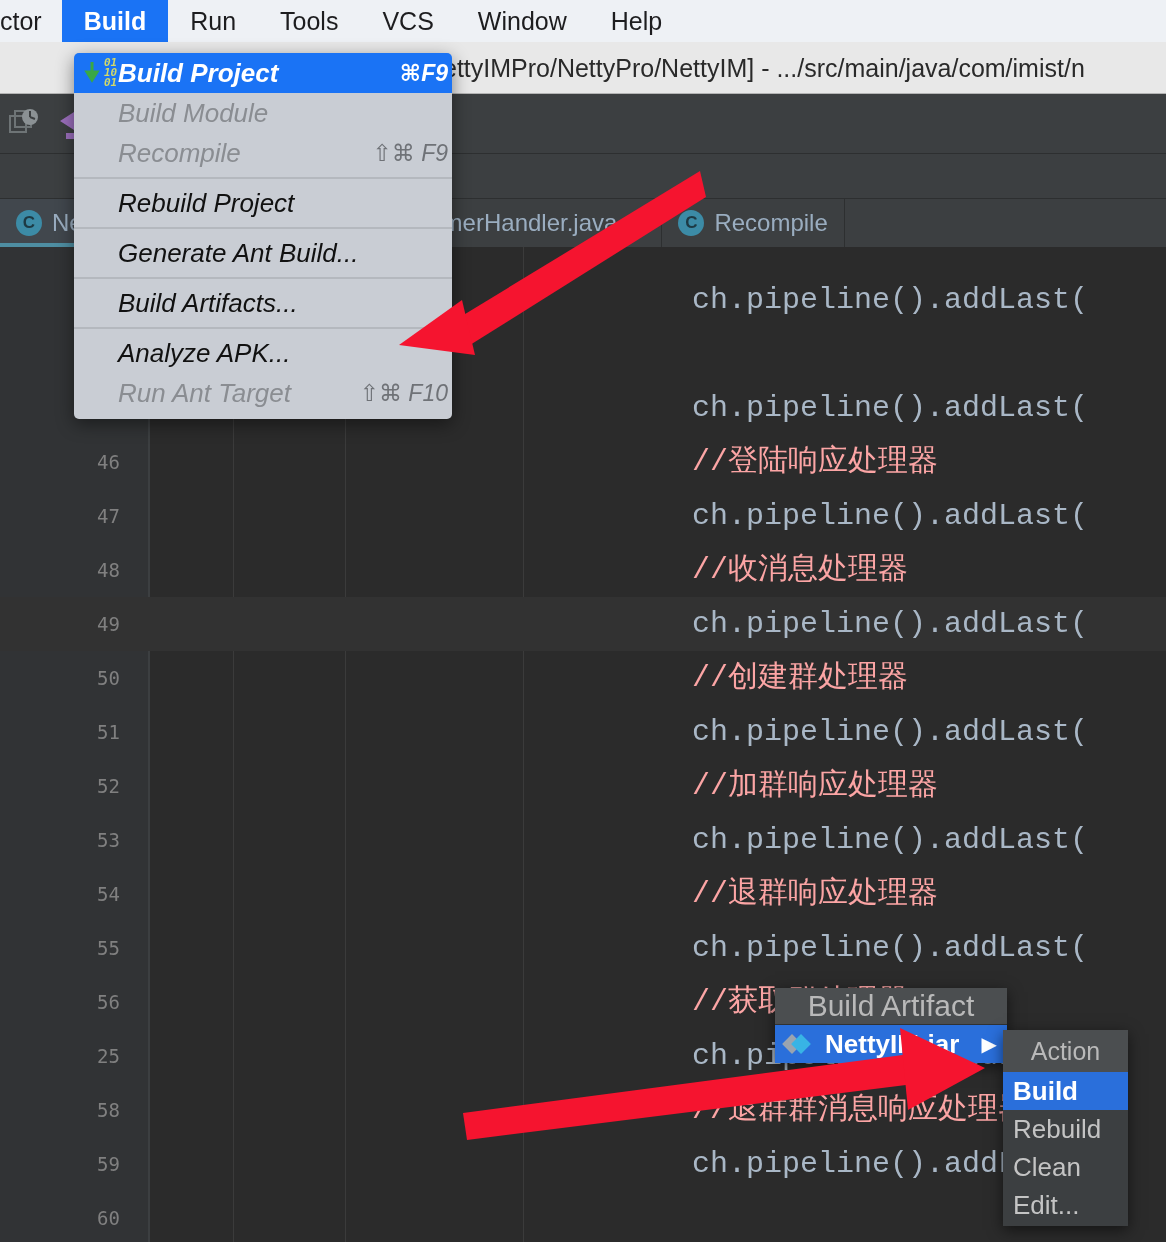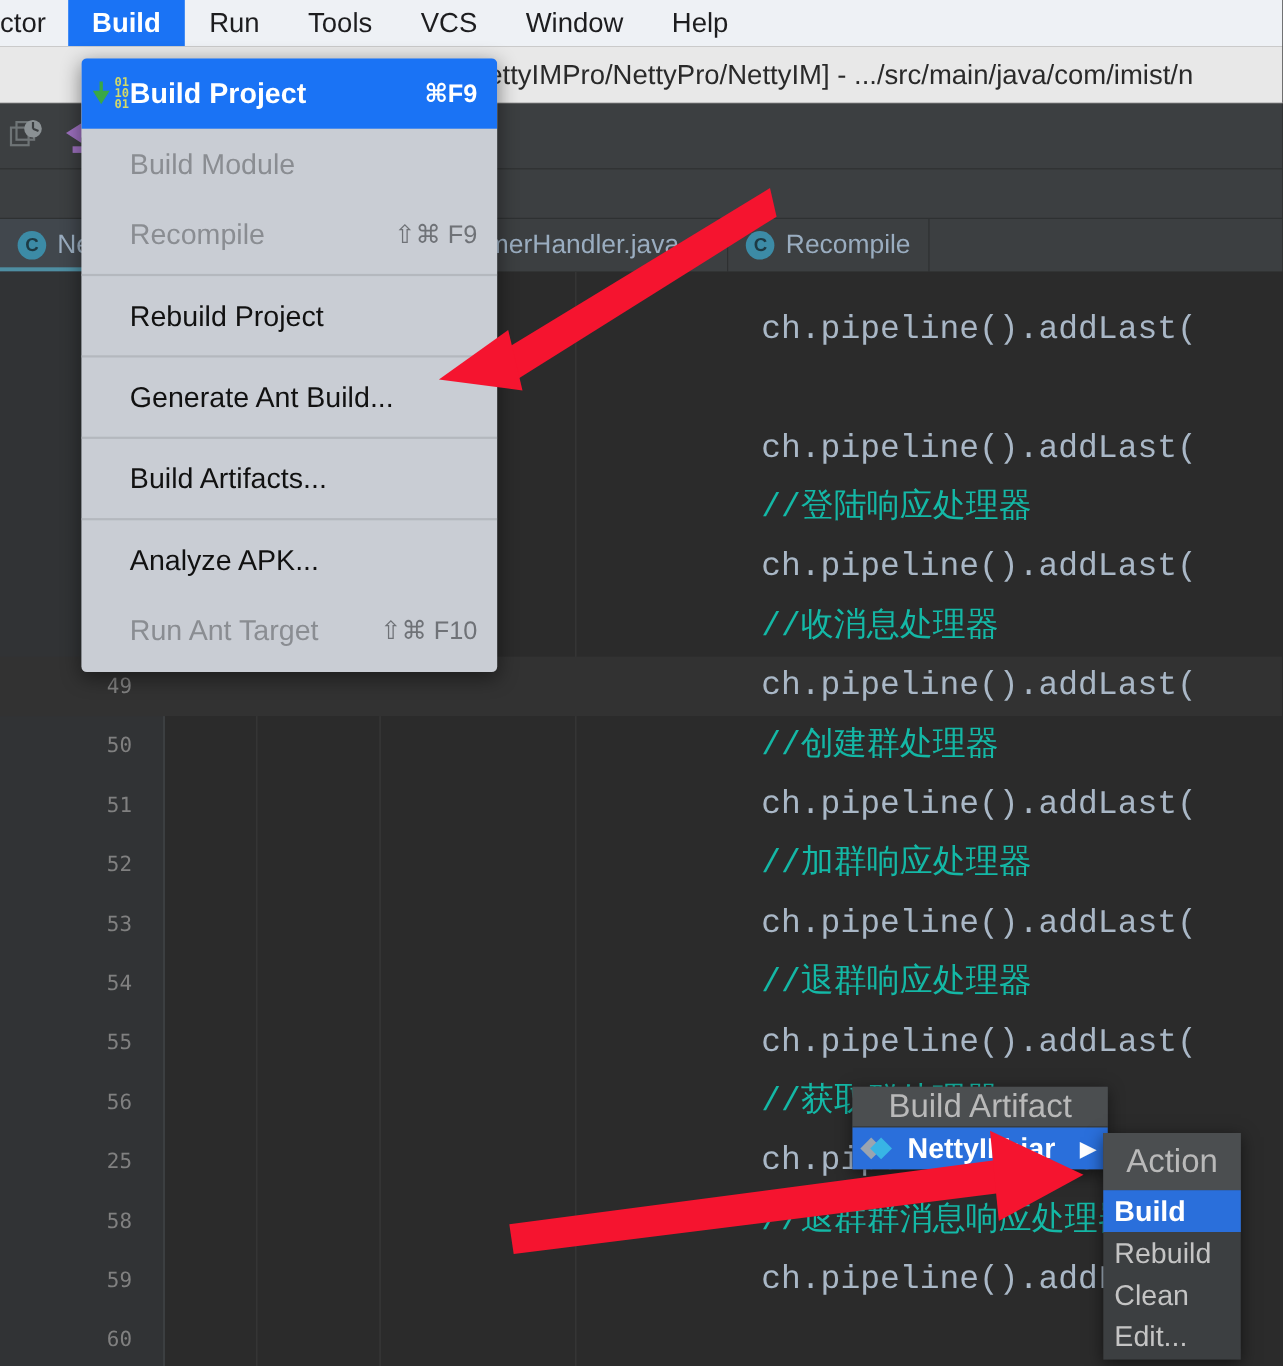--- a/index.html
+++ b/index.html
@@ -98,37 +98,37 @@
     color:#808080;font-size:19px;
     font-family:"DejaVu Sans Mono","Liberation Mono",monospace;
     line-height:54px;
   }
   .codetext{
     position:absolute;left:692px;
     font-size:30px;line-height:54px;white-space:pre;
     font-family:Liberation Mono, monospace;
     color:#a9b7c6;
   }
-  .codetext.comment{color:#14b8a6;}
+  .codetext.comment{color:#fca5a5;}
   .iguide{
     position:absolute;top:0;width:1px;height:100%;background:#3b3b3b;
   }
 
   
   .dropdown{
     position:absolute;left:74px;top:53px;width:378px;
     background:#c9cdd4;border-radius:5px;
     box-shadow:0 5px 18px rgba(0,0,0,.45);
     padding:0 0 6px 0;box-sizing:border-box;z-index:40;
     overflow:hidden;
   }
   .mi{
-    height:64px;display:flex;align-items:center;
-    padding:0 18px 0 44px;font-size:26px;color:#111;
-    box-sizing:border-box;position:relative;white-space:nowrap;
+    height:40px;display:flex;align-items:center;
+    padding:0 4px 0 44px;font-size:26px;color:#111;
+    box-sizing:border-box;position:relative;white-space:nowrap;font-style:italic;
   }
   .mi.sel{background:#1a73f5;color:#fff;font-weight:bold;}
   .mi.dis{color:#8a8d92;}
   .mi .sc{
     margin-left:auto;font-size:23px;color:#6f7277;
     display:flex;align-items:center;gap:4px;
   }
   .mi.sel .sc{color:#fff;font-weight:bold;}
   .mi-sep{height:2px;background:#b4b8be;margin:4px 0;}
   .buildico{
@@ -167,21 +167,21 @@
   .diamond-ico i.b{left:9px;background:#38b4e5;}
   .ap-arrow{margin-left:auto;font-size:20px;}
 
   
   .action-pop{
     position:absolute;left:1003px;top:1030px;width:125px;
     background:#3c3f41;box-shadow:0 4px 14px rgba(0,0,0,.55);
     z-index:60;box-sizing:border-box;padding-bottom:2px;
   }
   .act-head{
-    height:52px;background:#4b4e50;color:#b9b9b9;font-size:30px;
+    height:42px;background:#4b4e50;color:#b9b9b9;font-size:25px;
     display:flex;align-items:center;justify-content:center;
   }
   .act-item{
     height:38px;color:#c4c4c4;font-size:26px;
     display:flex;align-items:center;padding:0 10px;box-sizing:border-box;
   }
   .act-item.sel{background:#2a6fdb;color:#fff;font-weight:bold;}
 
   
   .arrow-svg{position:absolute;left:0;top:0;width:1166px;height:1242px;

